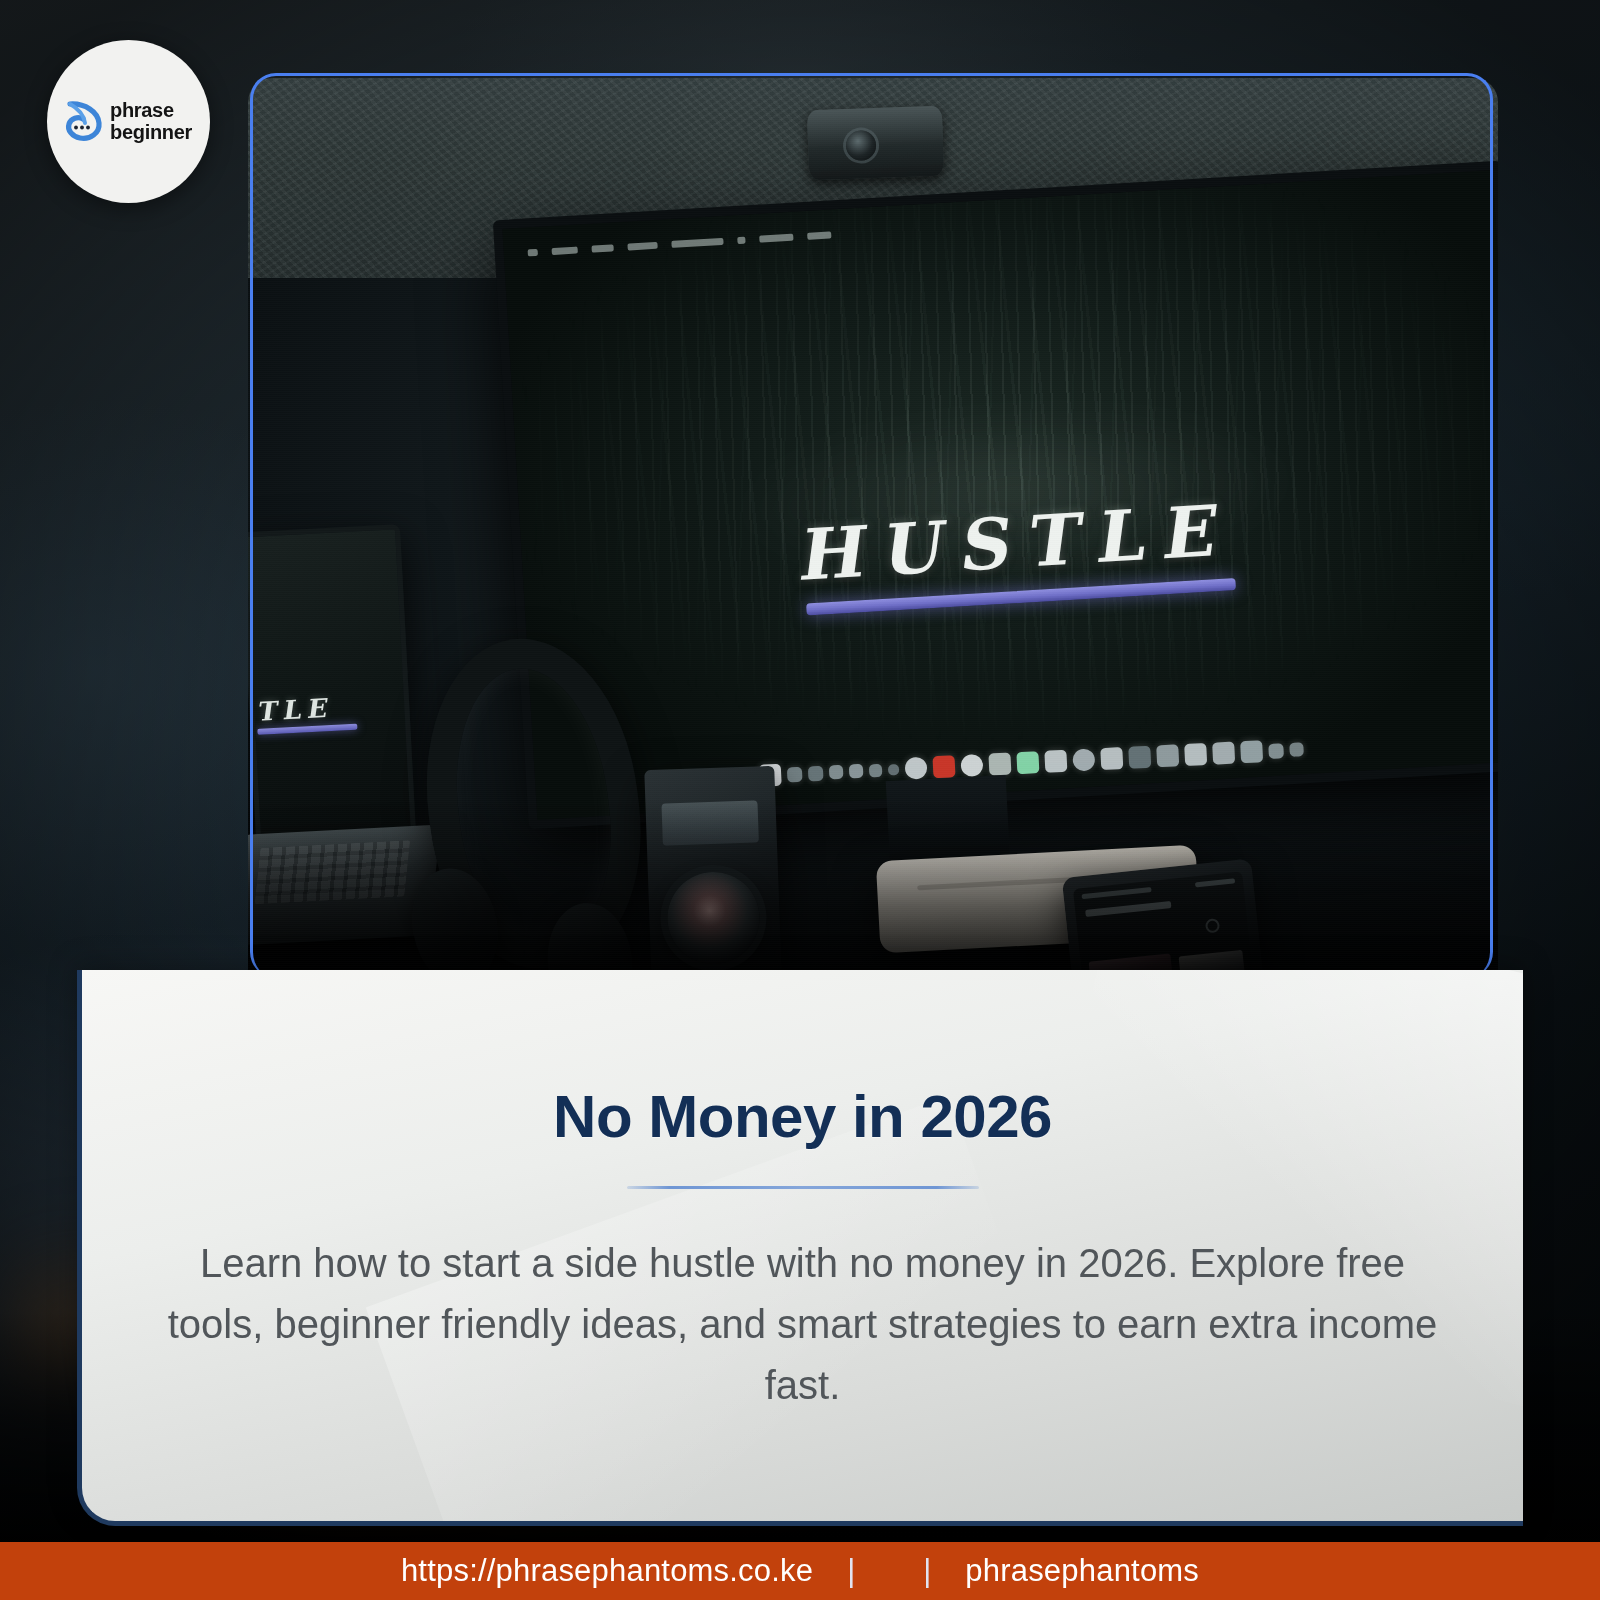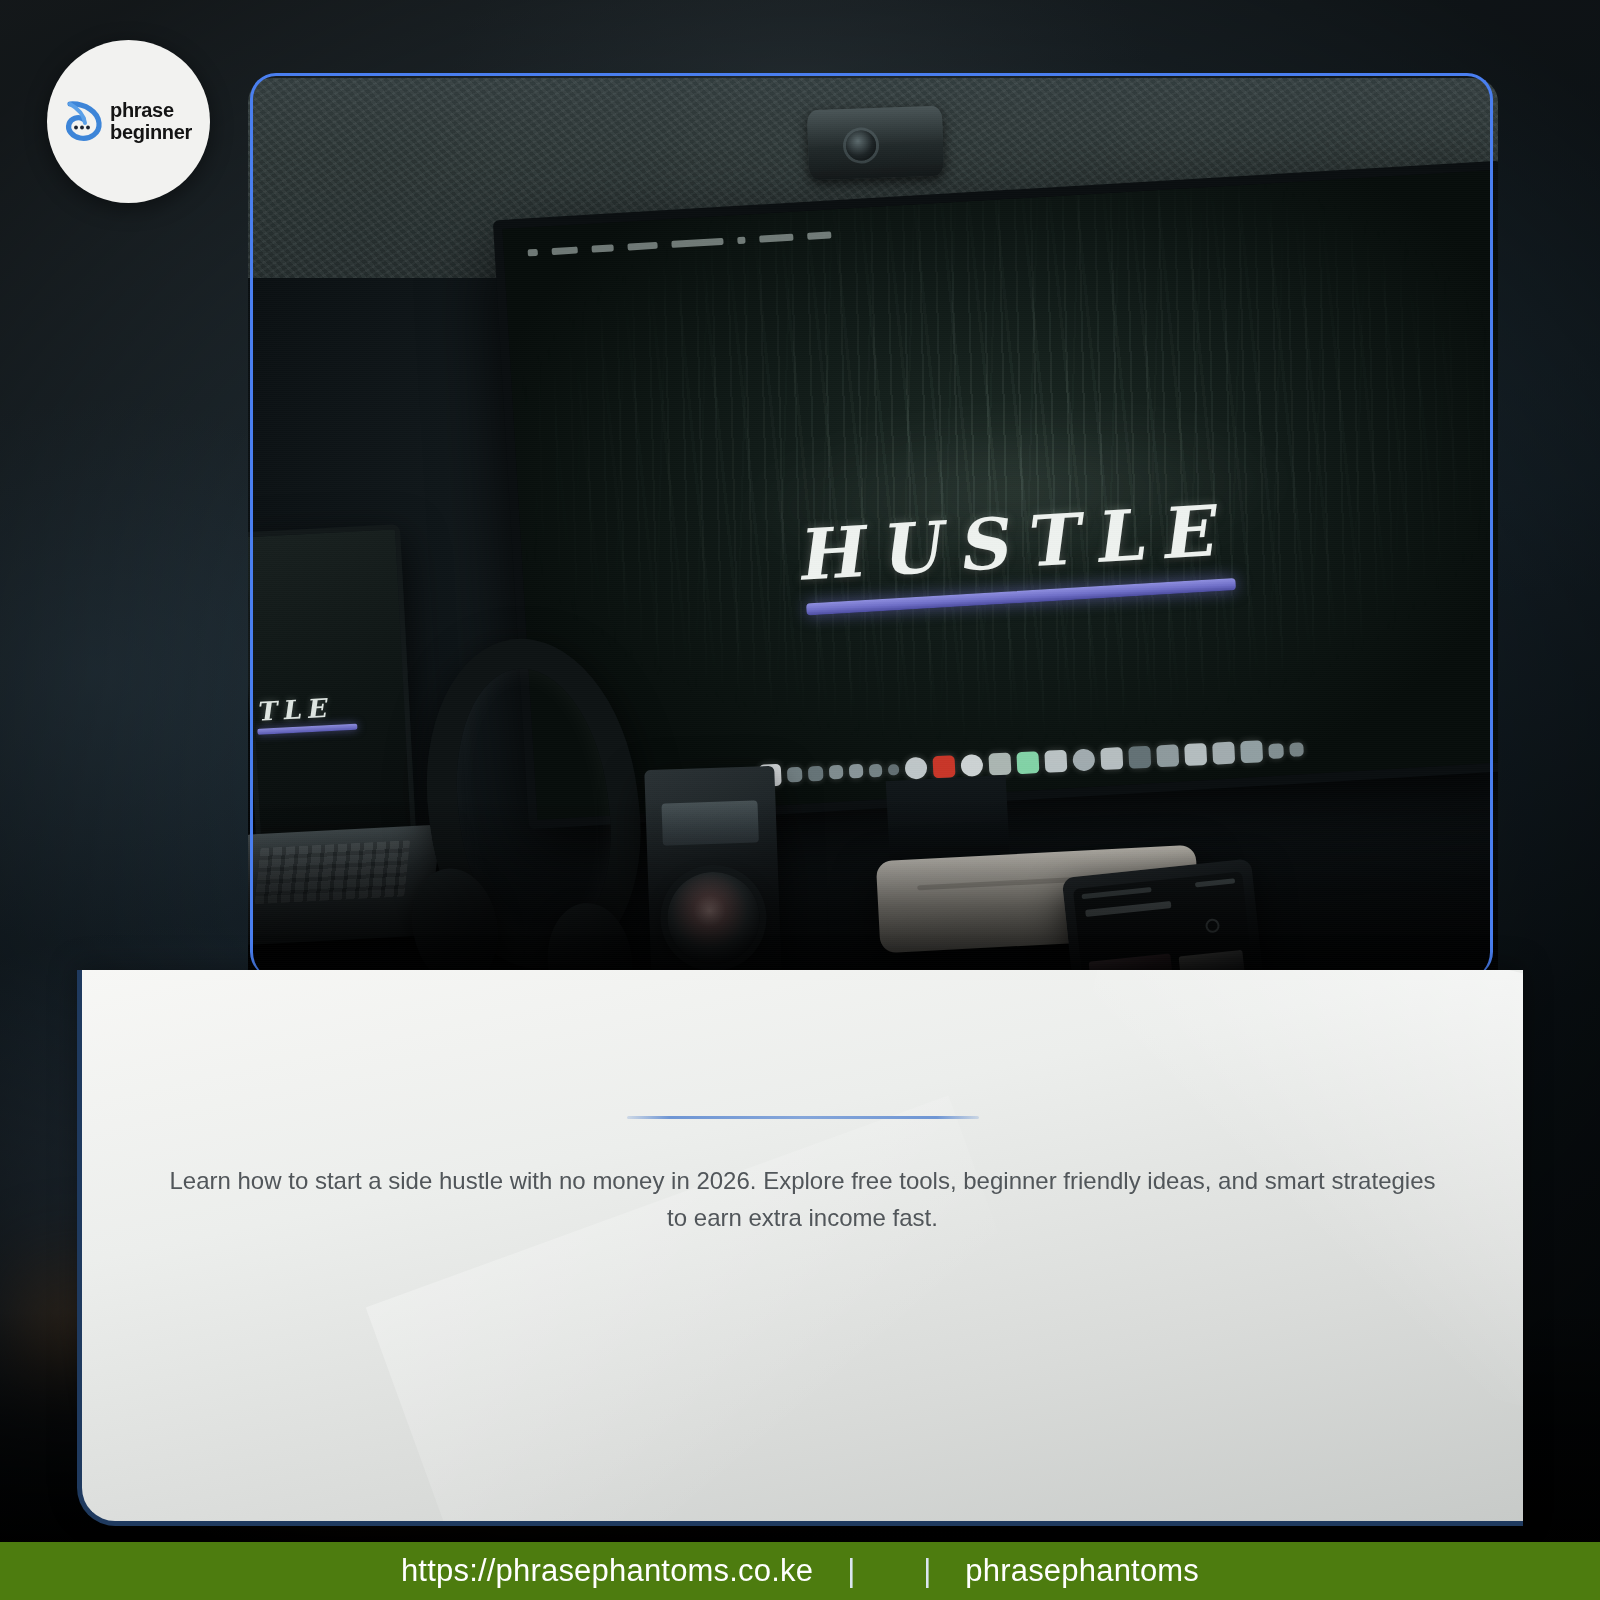--- a/index.html
+++ b/index.html
@@ -288,28 +288,28 @@
     text-shadow:0 1px 0 rgba(255,255,255,.5);
   }
   .divider{
     width:352px; height:3px; margin:34px auto 0;
     background:linear-gradient(90deg, rgba(110,150,210,.25) 0%, #6f96d4 12%, #85a6da 50%, #6f96d4 88%, rgba(110,150,210,.25) 100%);
     border-radius:2px;
   }
   .subcopy{
     margin-top:44px;
     font-family:"Liberation Sans", sans-serif;
-    font-size:24px; line-height:1.52; font-weight:400;
+    font-size:40px; line-height:1.52; font-weight:400;
     color:#51565a;
   }
 
   
   .footer{
     position:absolute; left:0; bottom:0; width:100%; height:58px;
-    background:#4d7c0f; z-index:10;
+    background:#c2410c; z-index:10;
     display:flex; align-items:center; justify-content:center;
   }
   .footer-row{ display:flex; align-items:center; gap:0; }
   .footer-item{
     color:#ffffff; font-size:31px; font-family:"Liberation Sans", sans-serif;
     letter-spacing:.2px; white-space:nowrap;
   }
   .footer-sep{ color:#e3ecfd; font-size:31px; padding:0 34px; opacity:.95; }
 
   
@@ -429,20 +429,21 @@
 </div>
 
 <div class="blue-frame"></div>
 
 <div class="card">
   <div class="card-sheen"></div>
   <div class="card-sheen2"></div>
   <div class="card-inner">
     <h1 class="headline">
       <br>
+      <span>No Money in 2026</span>
     </h1>
     <div class="divider"></div>
     <p class="subcopy">Learn how to start a side hustle with no money in 2026. Explore free tools, beginner friendly ideas, and smart strategies to earn extra income fast.</p>
   </div>
 </div>
 
 <div class="footer">
   <div class="footer-row">
     <span class="footer-item">https://phrasephantoms.co.ke</span>
     <span class="footer-sep">|</span>

